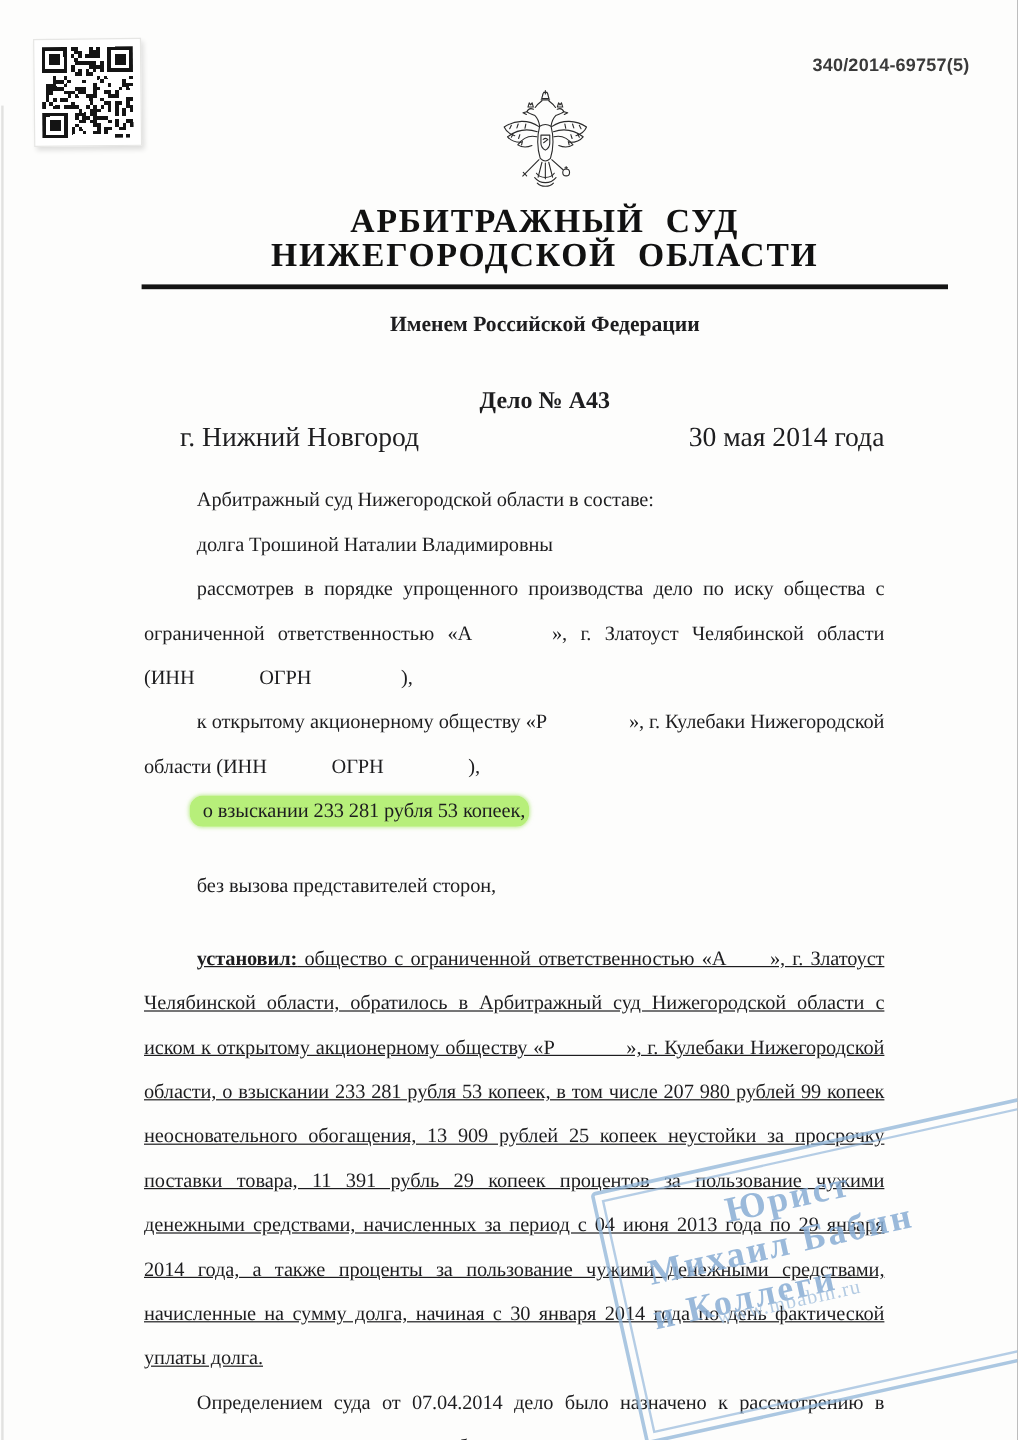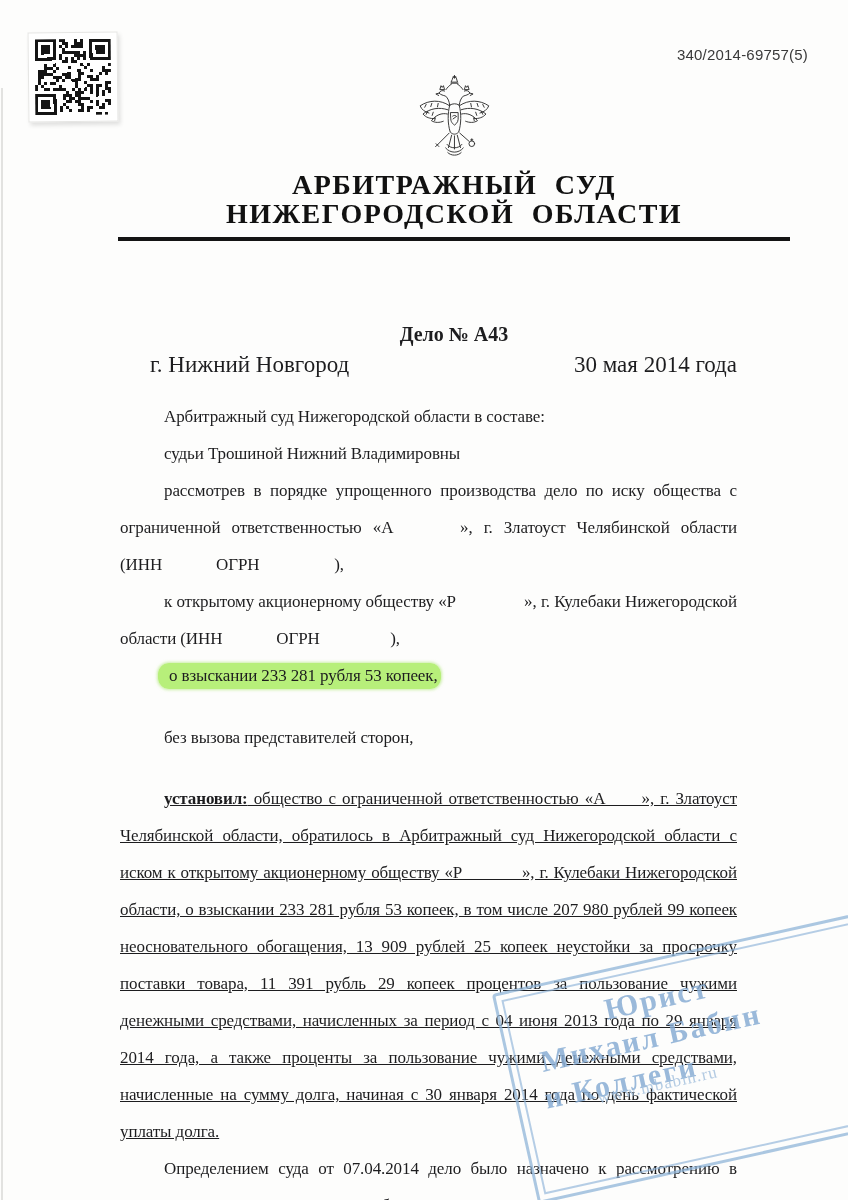--- a/index.html
+++ b/index.html
@@ -26,21 +26,21 @@
     background:#fff;padding:6px;border:1px solid #e6e6e4;
     box-shadow:2px 3px 4px rgba(0,0,0,0.12);
     transform:rotate(-0.6deg);
   }
   .qr-card svg{width:100%;height:100%;display:block;}
 
   
   .case-number{
     position:absolute;top:46px;right:40px;
     font-family:"Liberation Sans","DejaVu Sans",sans-serif;
-    font-size:15px;color:#3a3a3a;letter-spacing:0.2px;
+    font-size:15px;color:#3a3a3a;letter-spacing:0.2px;font-weight:bold;
   }
 
   .center-col{position:absolute;left:118px;width:672px;text-align:center;}
   .emblem{top:74px;height:92px;display:flex;justify-content:center;align-items:center;}
   .emblem svg{height:92px;width:auto;}
 
   .court-name{top:170px;font-weight:bold;font-size:28px;line-height:29px;
     letter-spacing:1.5px;word-spacing:9px;color:#111;}
 
   .rule{position:absolute;left:118px;top:237px;width:672px;height:4px;background:#141414;}
@@ -334,30 +334,31 @@
     </svg>
   </div>
 
   <div class="center-col court-name">
     <div>АРБИТРАЖНЫЙ СУД</div>
     <div>НИЖЕГОРОДСКОЙ ОБЛАСТИ</div>
   </div>
 
   <div class="rule"></div>
 
+  <div class="center-col subtitle1">Именем Российской Федерации</div>
   <div class="center-col subtitle3">Дело № А43</div>
 
   <div class="place-date">
     <span class="place">г. Нижний Новгород</span>
     <span class="date">30 мая 2014 года</span>
   </div>
 
   <div class="body">
     <p>Арбитражный суд Нижегородской области в составе:</p>
-    <p>судьи Трошиной Нижний Владимировны</p>
+    <p>долга Трошиной Наталии Владимировны</p>
     <p class="just">рассмотрев в порядке упрощенного производства дело по иску общества с ограниченной ответственностью «А&nbsp;&nbsp;&nbsp;&nbsp;&nbsp;&nbsp;», г. Златоуст Челябинской области (ИНН&nbsp;&nbsp;&nbsp;&nbsp;&nbsp;&nbsp;&nbsp;&nbsp;&nbsp;&nbsp;&nbsp;&nbsp;&nbsp;ОГРН&nbsp;&nbsp;&nbsp;&nbsp;&nbsp;&nbsp;&nbsp;&nbsp;&nbsp;&nbsp;&nbsp;&nbsp;&nbsp;&nbsp;&nbsp;&nbsp;&nbsp;&nbsp;),</p>
     <p class="just">к открытому акционерному обществу «Р&nbsp;&nbsp;&nbsp;&nbsp;&nbsp;&nbsp;&nbsp;&nbsp;&nbsp;&nbsp;&nbsp;&nbsp;&nbsp;&nbsp;&nbsp;&nbsp;», г. Кулебаки Нижегородской области (ИНН&nbsp;&nbsp;&nbsp;&nbsp;&nbsp;&nbsp;&nbsp;&nbsp;&nbsp;&nbsp;&nbsp;&nbsp;&nbsp;ОГРН&nbsp;&nbsp;&nbsp;&nbsp;&nbsp;&nbsp;&nbsp;&nbsp;&nbsp;&nbsp;&nbsp;&nbsp;&nbsp;&nbsp;&nbsp;&nbsp;&nbsp;),</p>
     <p><span class="highlight">о взыскании 233 281 рубля 53 копеек,</span></p>
     <p class="gap-top">без вызова представителей сторон,</p>
     <p class="just gap-top-lg"><b>установил:</b><span> общество с ограниченной ответственностью «А&nbsp;&nbsp;&nbsp;&nbsp;&nbsp;&nbsp;», г. Златоуст Челябинской области, обратилось в Арбитражный суд Нижегородской области с иском к открытому акционерному обществу «Р&nbsp;&nbsp;&nbsp;&nbsp;&nbsp;&nbsp;&nbsp;&nbsp;&nbsp;&nbsp;&nbsp;&nbsp;», г. Кулебаки Нижегородской области, о взыскании 233 281 рубля 53 копеек, в том числе 207 980 рублей 99 копеек неосновательного обогащения, 13 909 рублей 25 копеек неустойки за просрочку поставки товара, 11 391 рубль 29 копеек процентов за пользование чужими денежными средствами, начисленных за период с 04 июня 2013 года по 29 января 2014 года, а также проценты за пользование чужими денежными средствами, начисленные на сумму долга, начиная с 30 января 2014 года по день фактической уплаты долга.</span></p>
     <p class="just">Определением суда от 07.04.2014 дело было назначено к рассмотрению в порядке упрощенного производства без вызова сторон.</p>
 
   </div>
 
   <div class="stamp">

